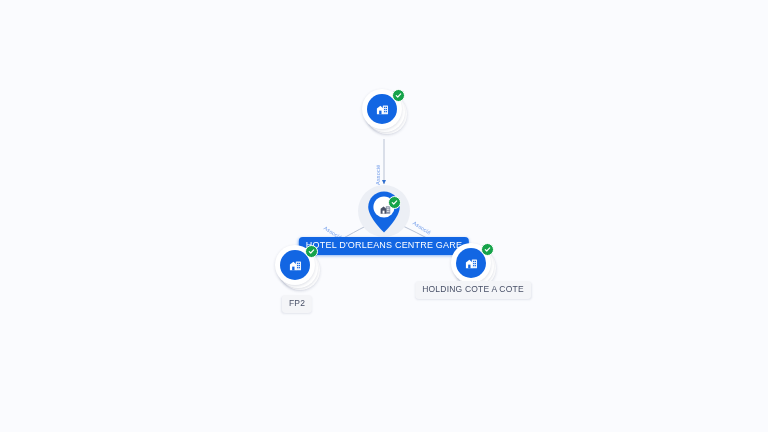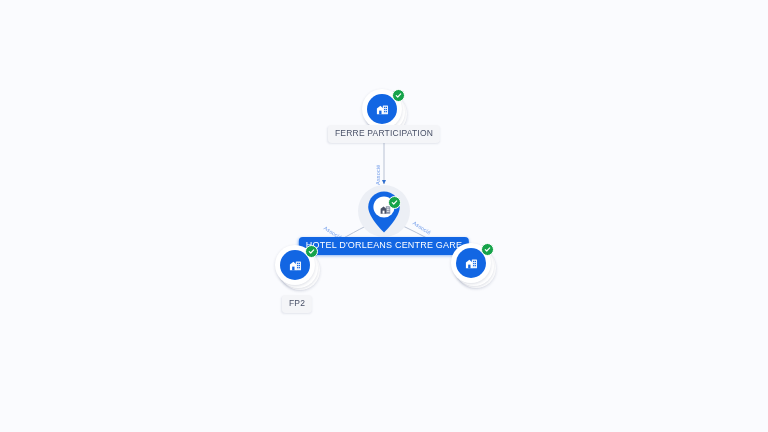--- a/index.html
+++ b/index.html
@@ -200,21 +200,20 @@
           </svg>
         </div>
         <div class="badge">
           <svg width="7" height="7" viewBox="0 0 12 12" xmlns="http://www.w3.org/2000/svg">
             <path d="M2.2 6.2 L4.7 8.6 L9.8 3.3" fill="none" stroke="#ffffff" stroke-width="2" stroke-linecap="round" stroke-linejoin="round"></path>
           </svg>
         </div>
       </div>
     </div>
   </div>
-  <div class="label" style="left:384px; top:125px;">FERRE PARTICIPATION</div>
 
   <div class="node" style="left:384px; top:211px;">
     <div class="node-art" style="left:0; top:0;">
       <div class="pin-wrap">
         <div class="pin-halo"></div>
         <svg class="pin-svg" width="38" height="46" viewBox="0 0 38 46" xmlns="http://www.w3.org/2000/svg">
           <path d="M19 2.5 C10.2 2.5 3.2 9.4 3.2 18.1 C3.2 28.6 19 43.5 19 43.5
                    C19 43.5 34.8 28.6 34.8 18.1 C34.8 9.4 27.8 2.5 19 2.5 Z" fill="#1266e3"></path>
           <circle cx="19" cy="18.0" r="10.6" fill="#ffffff"></circle>
         </svg>
@@ -290,14 +289,15 @@
           </svg>
         </div>
         <div class="badge">
           <svg width="7" height="7" viewBox="0 0 12 12" xmlns="http://www.w3.org/2000/svg">
             <path d="M2.2 6.2 L4.7 8.6 L9.8 3.3" fill="none" stroke="#ffffff" stroke-width="2" stroke-linecap="round" stroke-linejoin="round"></path>
           </svg>
         </div>
       </div>
     </div>
   </div>
+  <div class="label" style="left:473px; top:281px;">HOLDING COTE A COTE</div>
 
 </div>
 
 </body></html>

